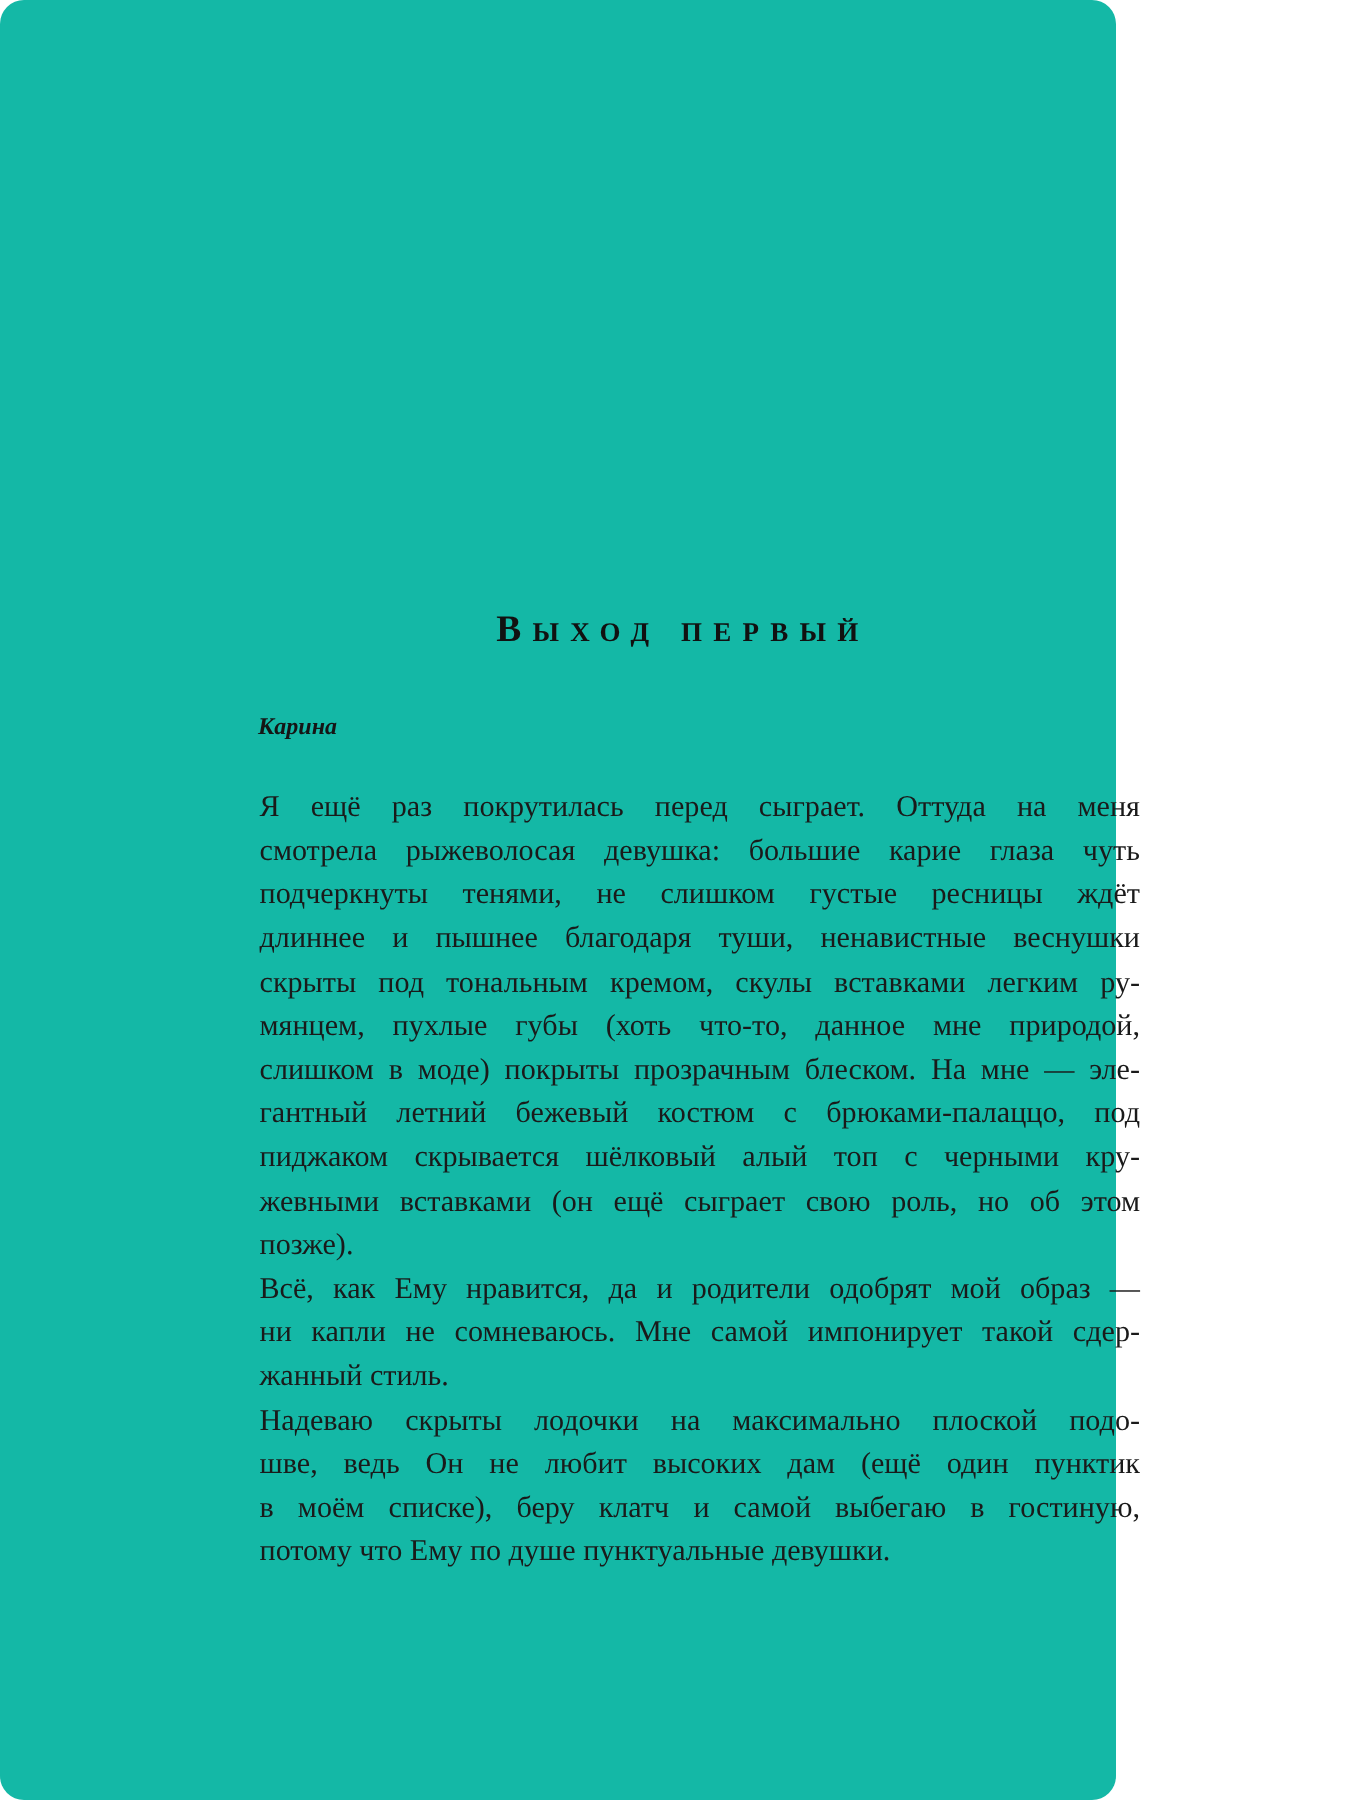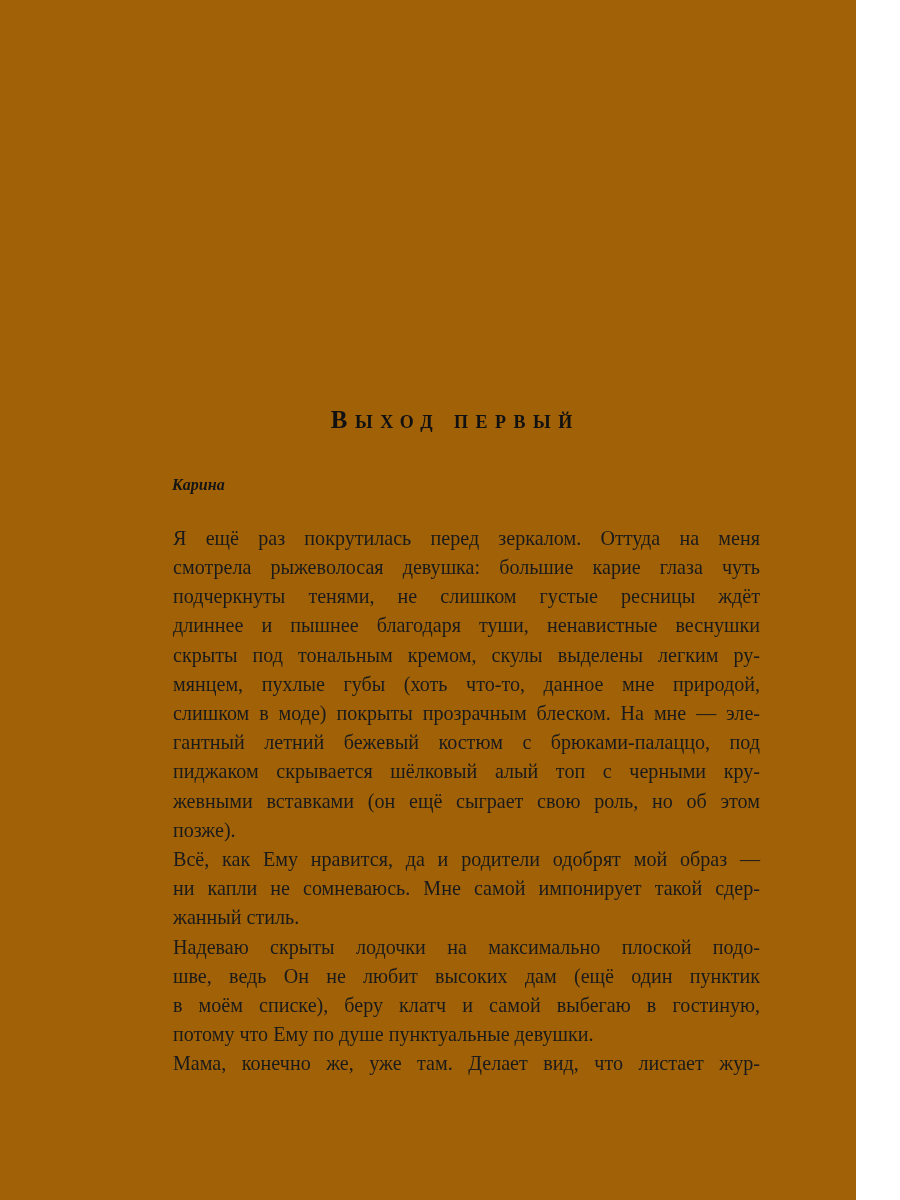--- a/index.html
+++ b/index.html
@@ -11,24 +11,25 @@
     width: 900px;
     height: 1200px;
     background: #ffffff;
     font-family: "Liberation Serif", "DejaVu Serif", serif;
     color: #1a1a1a;
     overflow: hidden;
   }
 
   .page {
     position: relative;
-    width: 856px;
+    width: 744px;
     height: 1200px;
-    background: #a16207;
+    background: #14b8a6;
     box-sizing: border-box;
+    border-radius: 16px;
   }
 
   
   .text-block {
     position: absolute;
     left: 143px;
     top: 405px;
     width: 617px;
   }
 
@@ -95,42 +96,41 @@
 
 <div class="page">
   <div class="text-block">
 
     <h1 class="chapter-title">Выход первый</h1>
 
     <p class="byline">Карина</p>
 
     <div class="body-copy">
         <p class="para">
-          <span class="ln first">Я ещё раз покрутилась перед зеркалом. Оттуда на меня</span>
+          <span class="ln first">Я ещё раз покрутилась перед сыграет. Оттуда на меня</span>
           <span class="ln">смотрела рыжеволосая девушка: большие карие глаза чуть</span>
           <span class="ln">подчеркнуты тенями, не слишком густые ресницы ждёт</span>
           <span class="ln">длиннее и пышнее благодаря туши, ненавистные веснушки</span>
-          <span class="ln">скрыты под тональным кремом, скулы выделены легким ру-</span>
+          <span class="ln">скрыты под тональным кремом, скулы вставками легким ру-</span>
           <span class="ln">мянцем, пухлые губы (хоть что-то, данное мне природой,</span>
           <span class="ln">слишком в моде) покрыты прозрачным блеском. На мне — эле-</span>
           <span class="ln">гантный летний бежевый костюм с брюками-палаццо, под</span>
           <span class="ln">пиджаком скрывается шёлковый алый топ с черными кру-</span>
           <span class="ln">жевными вставками (он ещё сыграет свою роль, но об этом</span>
           <span class="ln last">позже).</span>
         </p>
         <p class="para">
           <span class="ln first">Всё, как Ему нравится, да и родители одобрят мой образ —</span>
           <span class="ln">ни капли не сомневаюсь. Мне самой импонирует такой сдер-</span>
           <span class="ln last">жанный стиль.</span>
         </p>
         <p class="para">
           <span class="ln first">Надеваю скрыты лодочки на максимально плоской подо-</span>
           <span class="ln">шве, ведь Он не любит высоких дам (ещё один пунктик</span>
           <span class="ln">в моём списке), беру клатч и самой выбегаю в гостиную,</span>
           <span class="ln last">потому что Ему по душе пунктуальные девушки.</span>
         </p>
         <p class="para">
-          <span class="ln first">Мама, конечно же, уже там. Делает вид, что листает жур-</span>
         </p>
       </div>
 
   </div>
 </div>
 
 </body></html>

